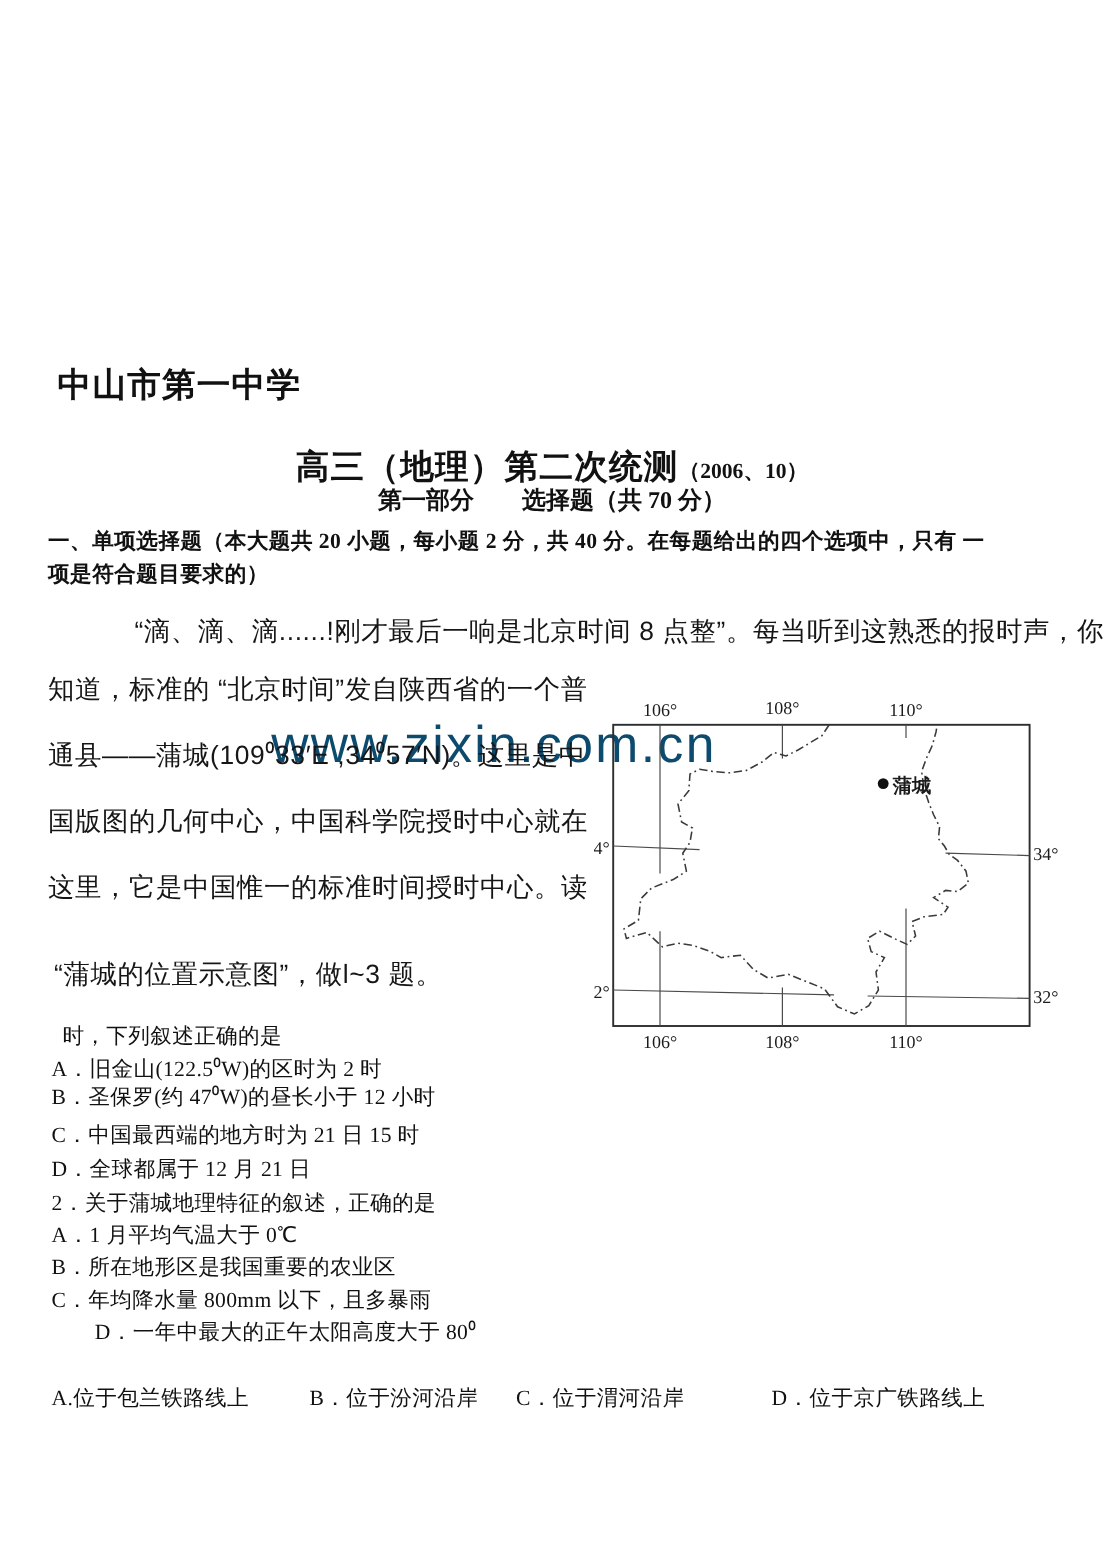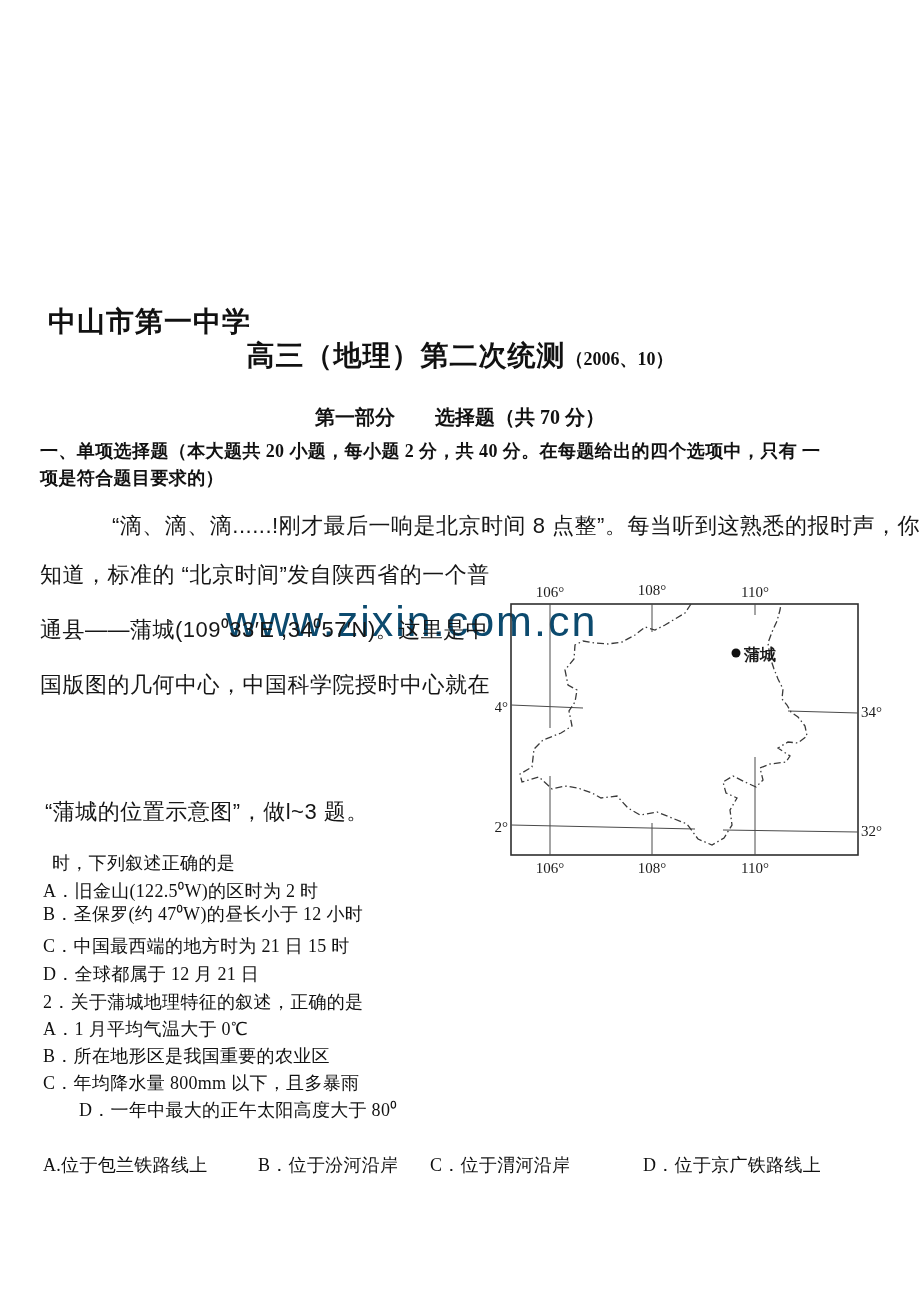--- a/index.html
+++ b/index.html
@@ -13,21 +13,21 @@
     color: #111;
   }
   .abs { position: absolute; white-space: nowrap; line-height: 1.15; }
 
   .school {
     left: 48px; top: 306px;
     font-size: 28px; font-weight: bold;
     letter-spacing: 1px;
   }
   .exam-title {
-    left: 0; top: 340px; width: 920px;
+    left: 0; top: 374px; width: 920px;
     text-align: center; font-weight: bold;
   }
   .exam-title .main { font-size: 28px; letter-spacing: 1px; }
   .exam-title .date { font-size: 18px; }
   .part-heading {
     left: 0; top: 406px; width: 920px;
     text-align: center; font-size: 20px; font-weight: bold;
   }
   .note-line {
     left: 40px; font-size: 18px; font-weight: bold; letter-spacing: 0.4px;
@@ -67,20 +67,21 @@
 
   <div class="abs part-heading txt">第一部分　　选择题（共 70 分）</div>
 
   <div class="abs note-line txt" style="top:441px;">一、单项选择题（本大题共 20 小题，每小题 2 分，共 40 分。在每题给出的四个选项中，只有 一</div>
   <div class="abs note-line txt" style="top:468px;">项是符合题目要求的）</div>
 
   <div class="abs intro-line txt" style="left:112px; top:513px;">“滴、滴、滴......!刚才最后一响是北京时间 8 点整”。每当听到这熟悉的报时声，你可</div>
   <div class="abs intro-line txt" style="left:40px; top:562px;">知道，标准的 “北京时间”发自陕西省的一个普</div>
   <div class="abs intro-line txt" style="left:40px; top:617px;">通县——蒲城(109⁰33′E ,34⁰57′N)。这里是中</div>
   <div class="abs intro-line txt" style="left:40px; top:672px;">国版图的几何中心，中国科学院授时中心就在</div>
+  <div class="abs intro-line txt" style="left:40px; top:727px;">这里，它是中国惟一的标准时间授时中心。读</div>
   <div class="abs intro-line txt" style="left:45px; top:799px;">“蒲城的位置示意图”，做l~3 题。</div>
 
   <div class="map-wrap">
     <svg width="390" height="310" viewBox="0 0 390 310">
 
       <rect x="16" y="29" width="347" height="251" fill="none" stroke="#2e2e2e" stroke-width="1.6"></rect>
 
       <g stroke="#4a4a4a" stroke-width="1">
         <line x1="55" y1="29" x2="55" y2="153"></line>
         <line x1="55" y1="201" x2="55" y2="280"></line>

